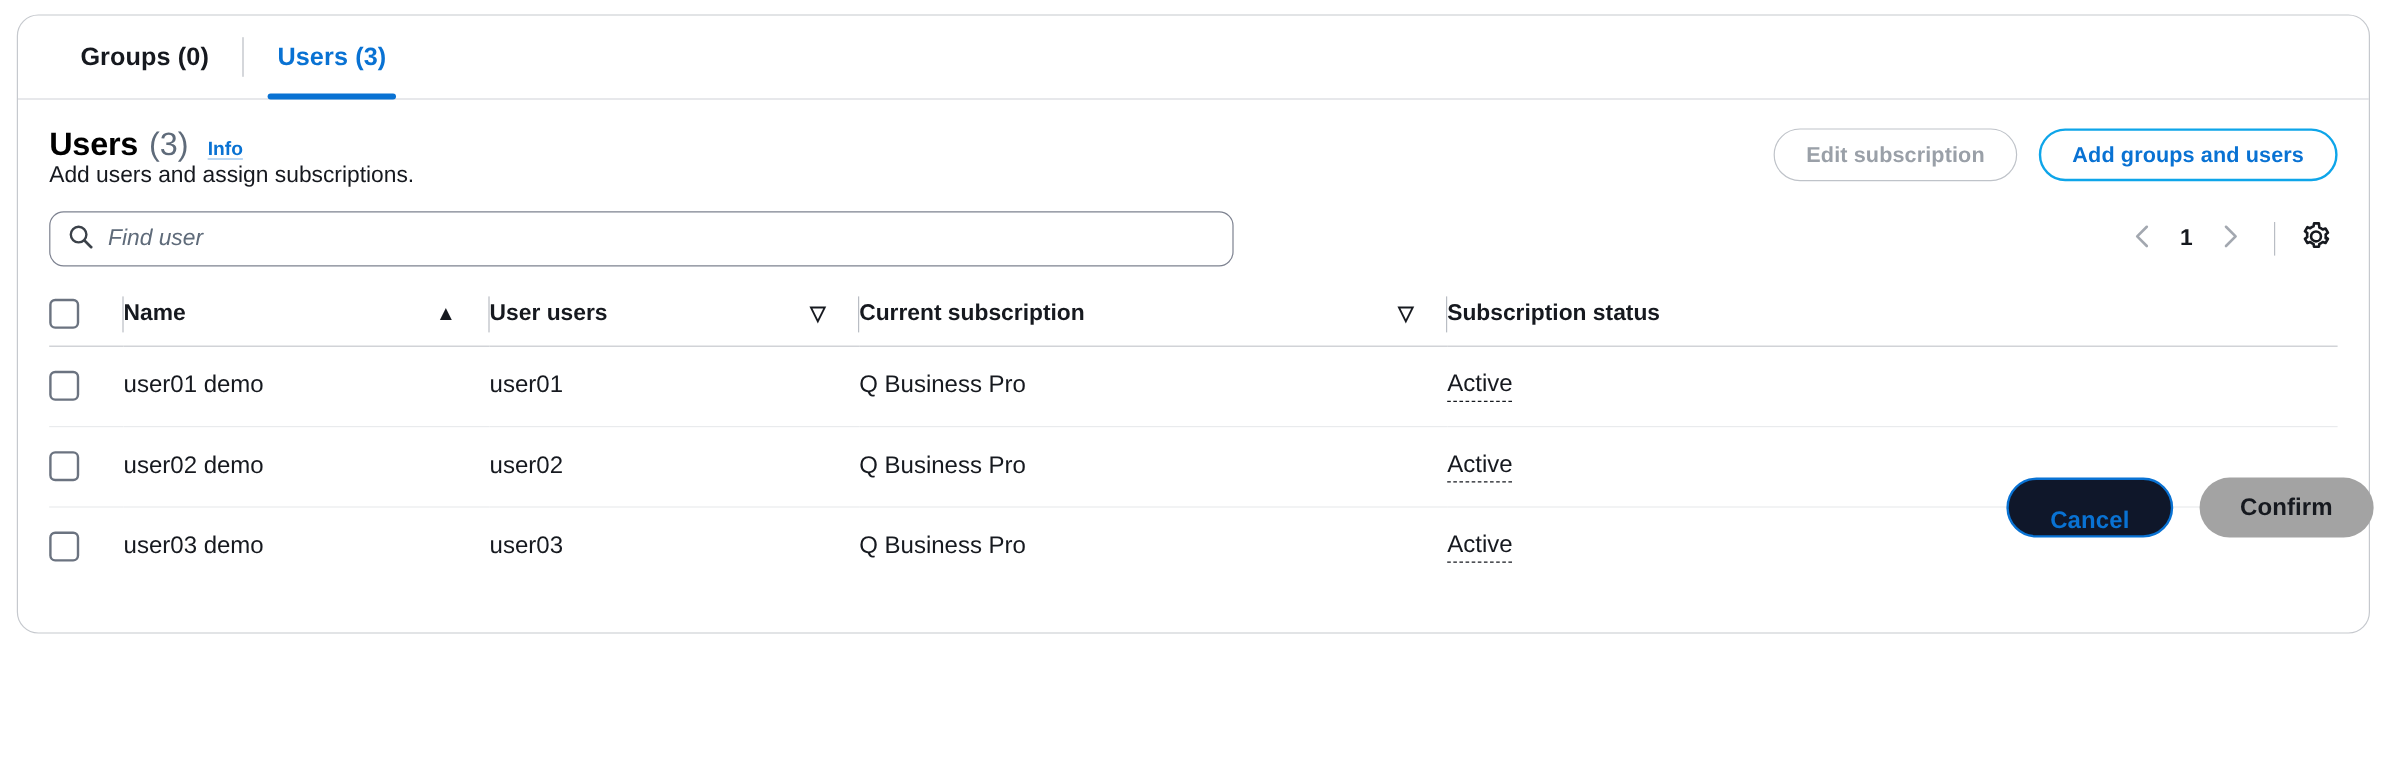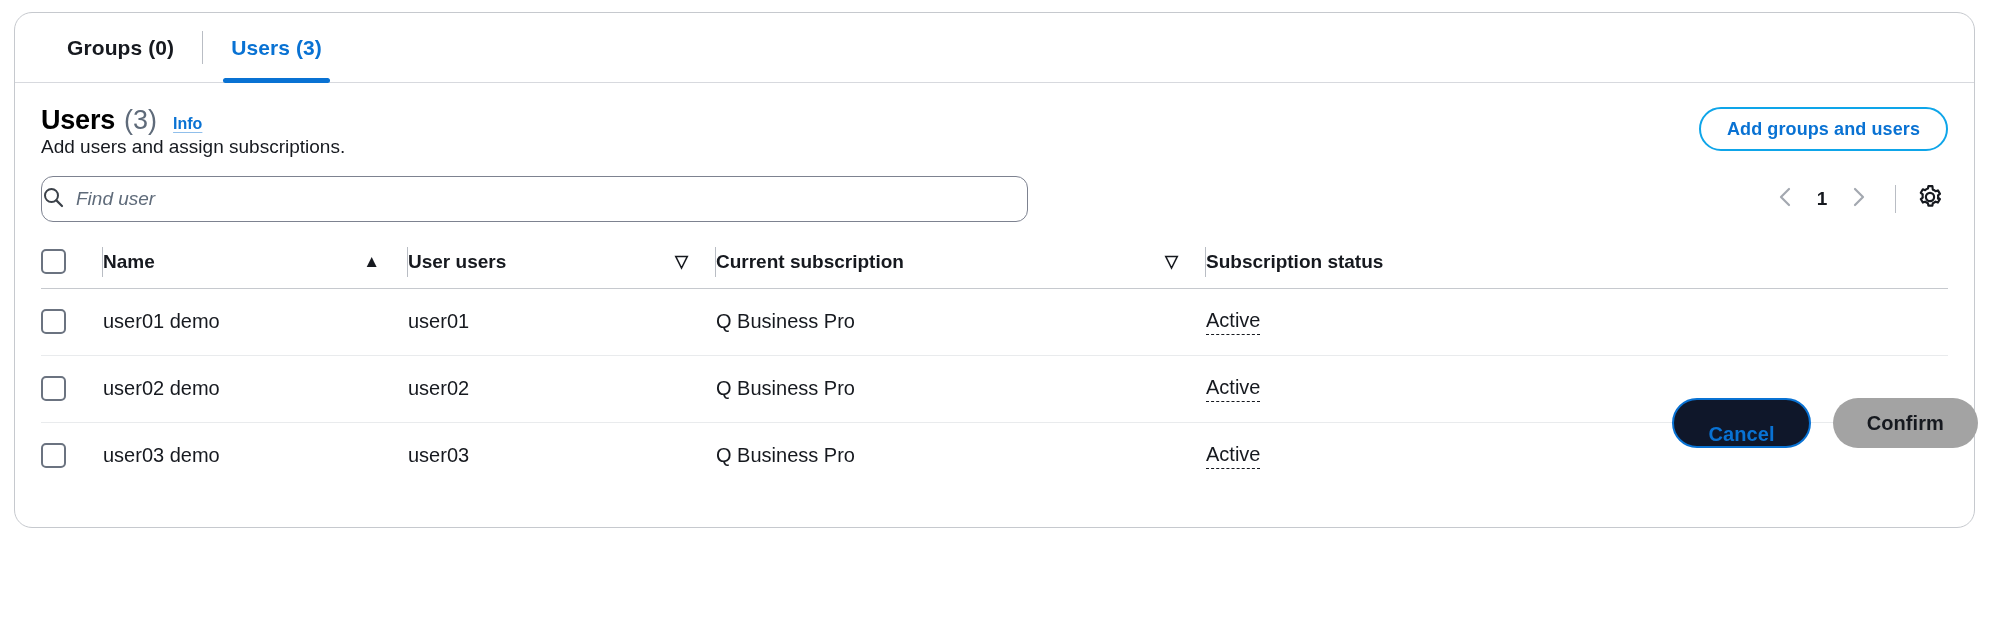--- a/index.html
+++ b/index.html
@@ -109,21 +109,21 @@
     position: relative;
     margin: 18px 26px 0 26px;
     height: 46px;
   }
   .search {
     position: absolute; left: 0; top: 0;
     width: 987px; height: 46px;
     border: 1.6px solid #7d8290;
     border-radius: 12px;
     display: flex; align-items: center;
-    padding: 0 0;
+    padding: 0 14px;
     background: #ffffff;
     cursor: text;
   }
   .search svg { flex: 0 0 auto; margin-right: 12px; }
   .search-ph {
     font-size: 19px; font-style: italic; color: #5f6b7a;
     font-family: "Liberation Sans", sans-serif;
   }
 
   .pager {
@@ -243,20 +243,23 @@
 
     <div class="head">
       <div class="title-row">
         <span class="title-main">Users</span>
         <span class="title-count">(3)</span>
         <span class="title-info">Info</span>
       </div>
       <div class="subtitle">Add users and assign subscriptions.</div>
 
       <div class="actions">
+        <div class="btn btn-disabled">
+          <span>Edit subscription</span>
+        </div>
         <div class="btn btn-primary-outline">
           <span>Add groups and users</span>
         </div>
       </div>
     </div>
 
     <div class="tools">
       <div class="search">
         <span>
           <svg width="22" height="22" viewBox="0 0 22 22" fill="none">

